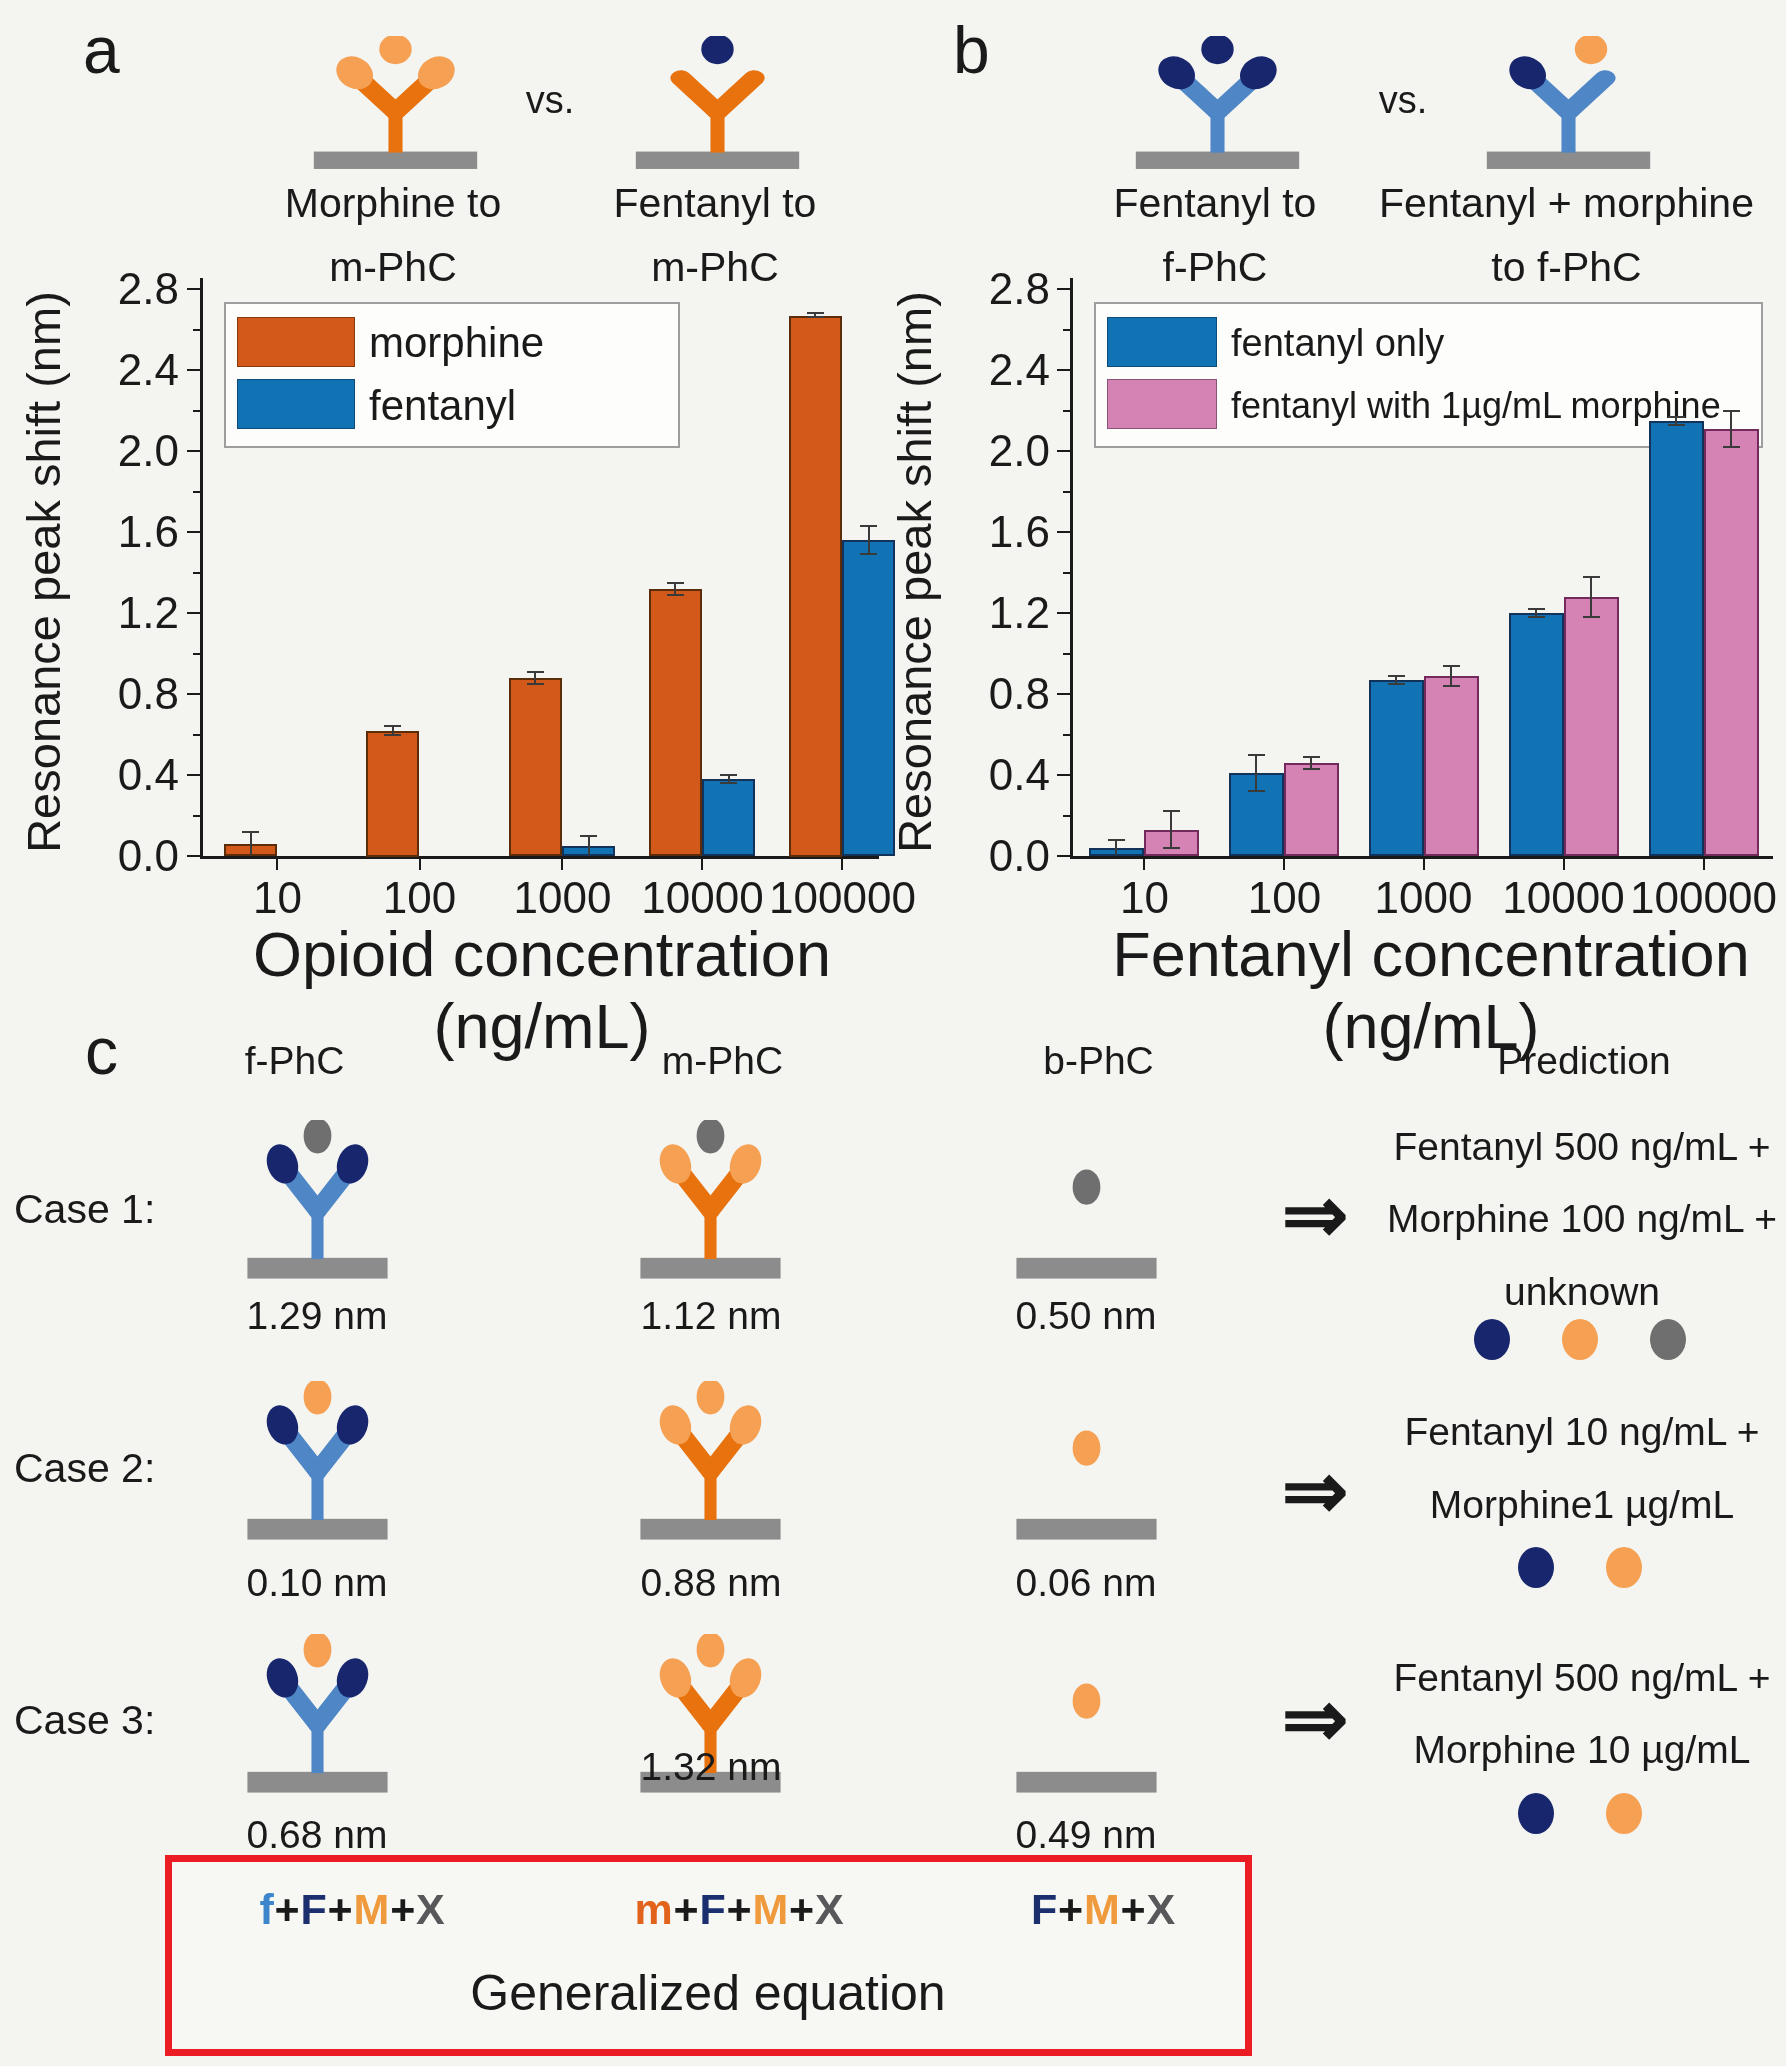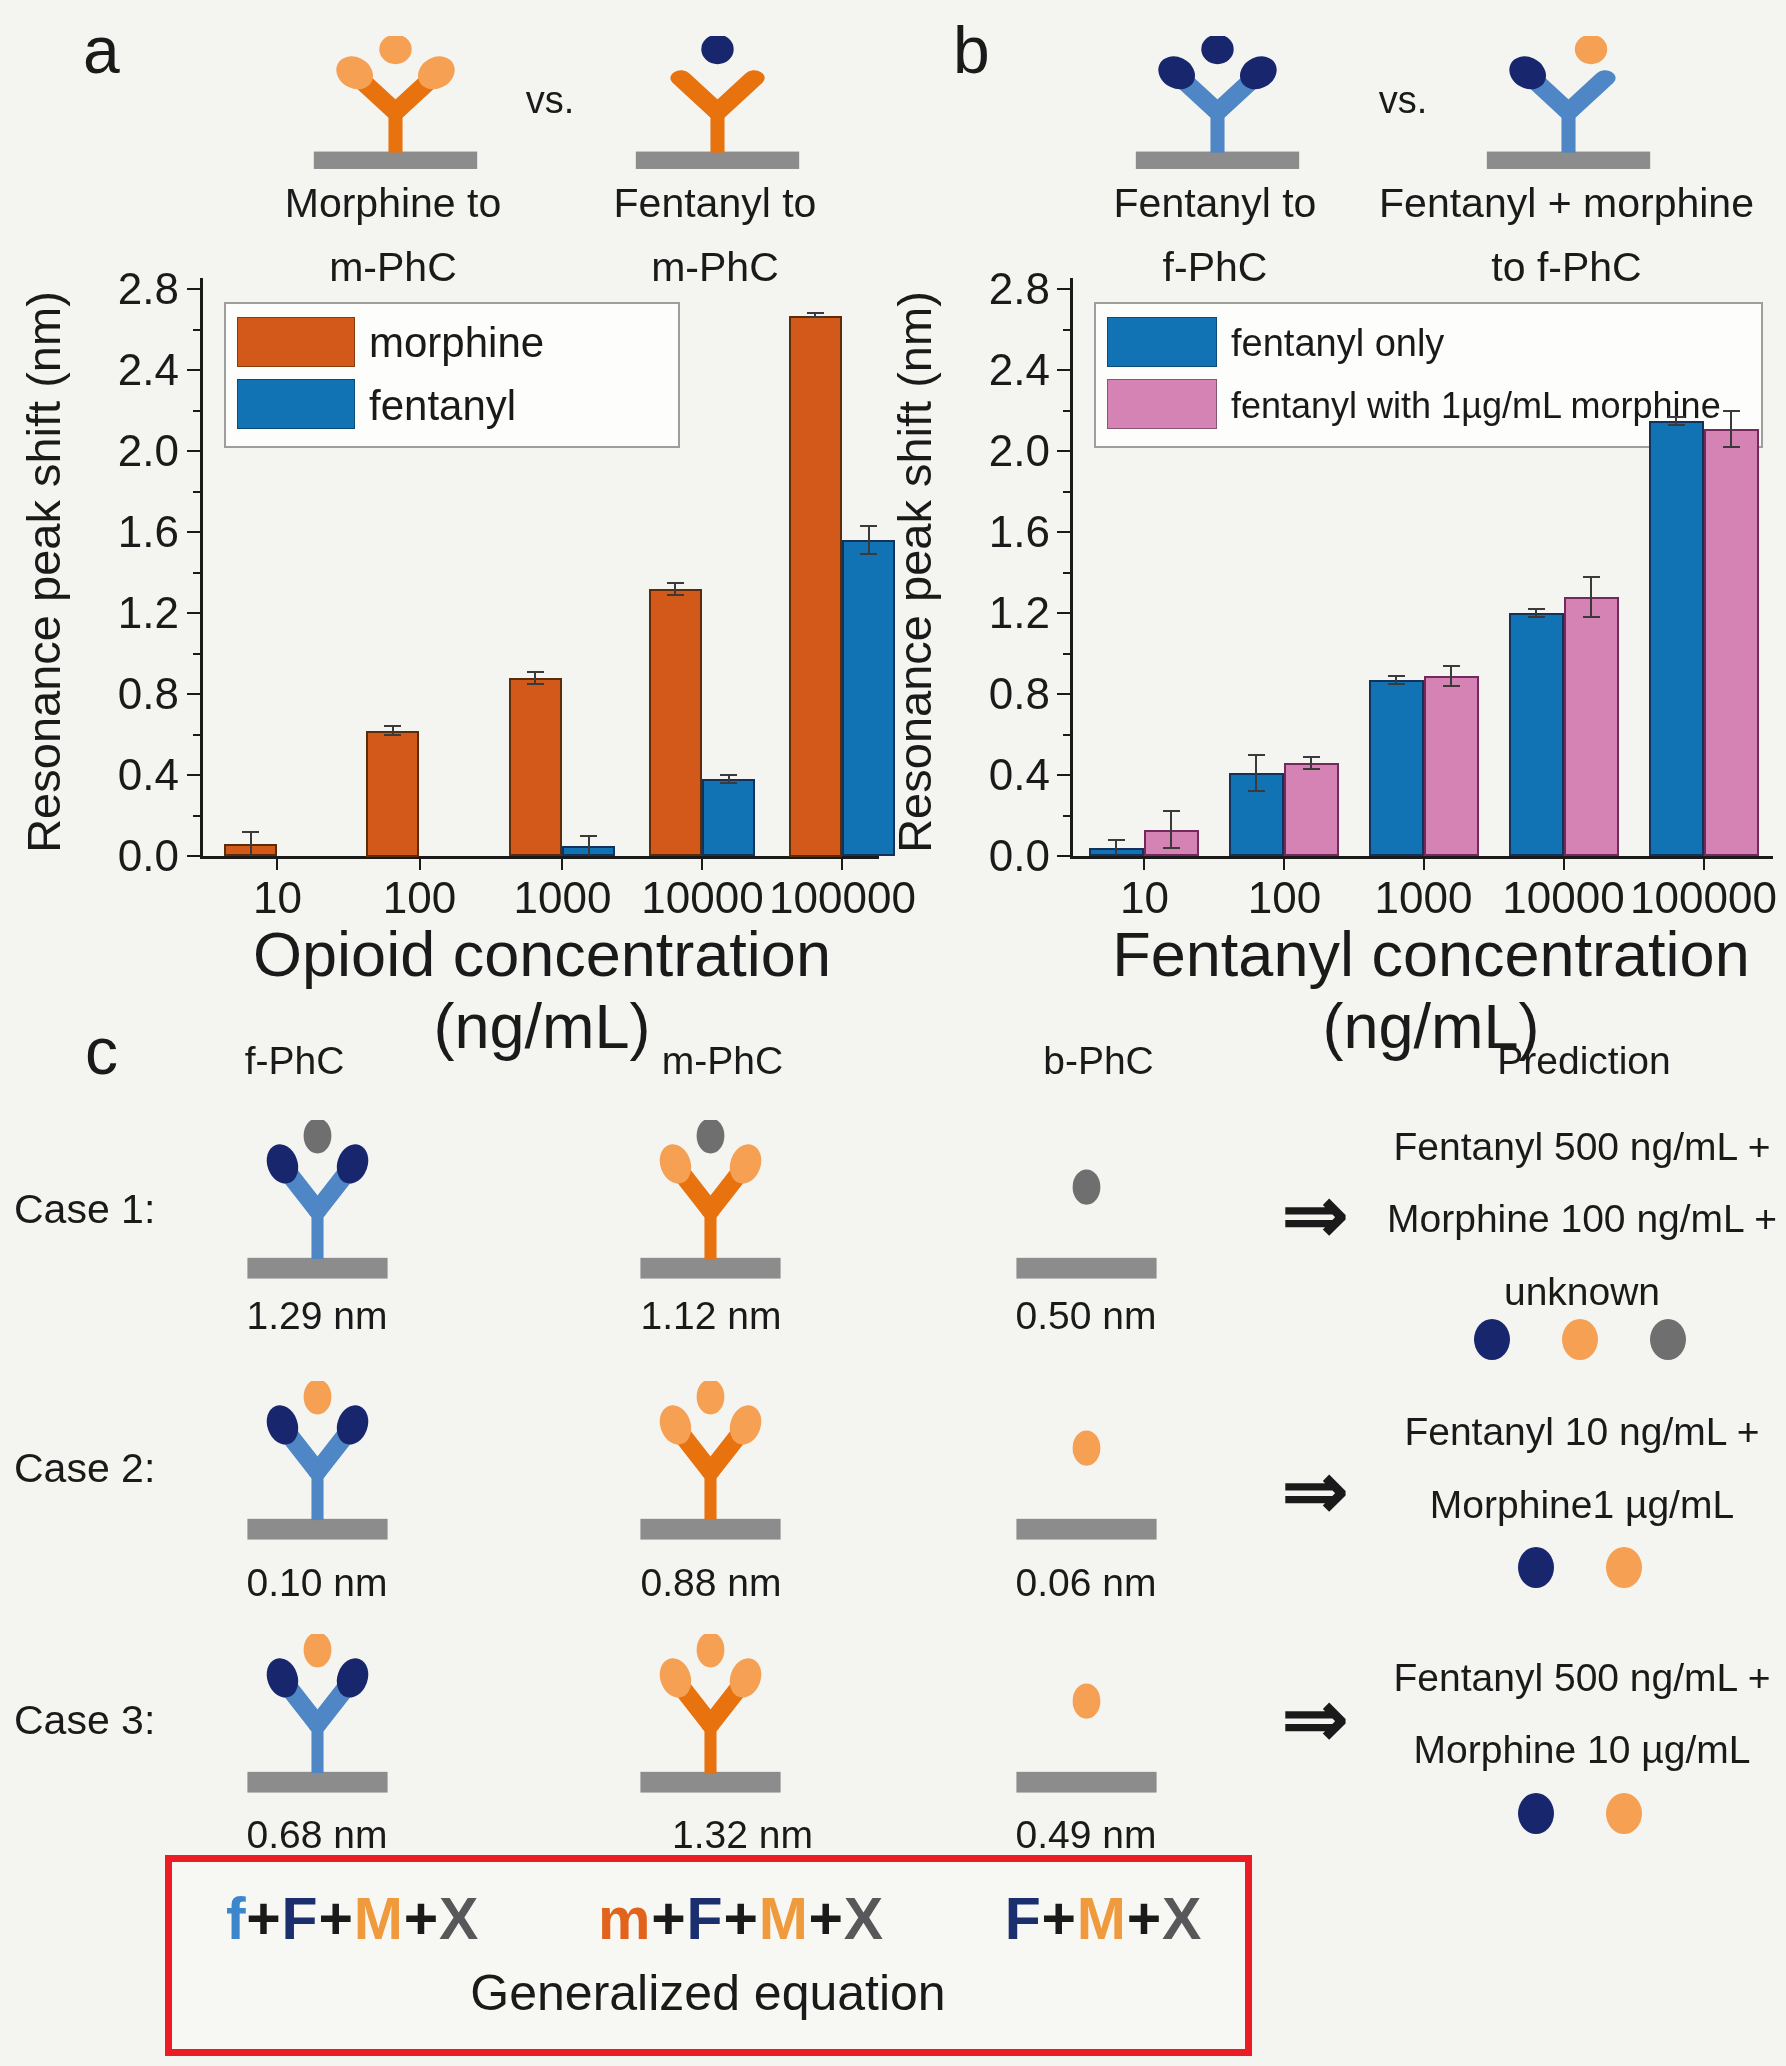--- a/index.html
+++ b/index.html
@@ -17,21 +17,21 @@
   .legend .sw{position:absolute;border:1.6px solid rgba(0,0,0,0.35);box-sizing:border-box;}
   .legend .lb{position:absolute;line-height:1.2;white-space:nowrap;}
   .hdr{font-size:39px;}
   .case-label{font-size:41px;}
   .nmval{font-size:39px;}
   .arrow{font-size:79px;line-height:1;font-weight:bold;}
   .pred-line{font-size:39px;line-height:1.1;text-align:center;}
   .dots-row{display:flex;justify-content:center;gap:52px;align-items:center;}
   .dot{width:36px;height:41px;border-radius:50%;display:inline-block;}
   .redbox{border:7px solid var(--red_box,#EC1C24);background:#f7f7f4;}
-  .eq{font-size:59px;font-weight:700;text-align:center;letter-spacing:0.8px;white-space:nowrap;}
+  .eq{font-size:43px;font-weight:700;text-align:center;letter-spacing:0.8px;white-space:nowrap;}
   .eq-title{font-size:50px;text-align:center;}
   .tick-label-y{font-size:44px;text-align:right;}
   .tick-label-x{font-size:44px;text-align:center;}
 </style>
 </head>
 <body>
 
 <div id="canvas">
 
   <div class="abs panel-letter" style="left:83px;top:17.3px;">a</div>
@@ -220,21 +220,21 @@
         <ellipse cx="60" cy="13" rx="11.5" ry="14.5" fill="#F5A052"></ellipse>
       </svg>
     </div>
   <div class="abs icon-box" style="left:1014px;top:1634px;width:145px;height:161px;">
       <svg viewBox="0 0 120 132" preserveAspectRatio="none" width="100%" height="100%">
         <rect x="2" y="113" width="116" height="17" fill="#8C8C8C"></rect>
         <ellipse cx="60" cy="55" rx="11.5" ry="14.5" fill="#F5A052"></ellipse>
       </svg>
     </div>
   <div class="abs nmval ctr" style="left:215px;top:1813px;width:204px;">0.68 nm</div>
-  <div class="abs nmval ctr" style="left:609px;top:1813px;width:204px;text-align:right;">1.32 nm</div>
+  <div class="abs nmval ctr" style="left:609px;top:1745px;width:204px;">1.32 nm</div>
   <div class="abs nmval ctr" style="left:984px;top:1813px;width:204px;">0.49 nm</div>
   <div class="abs arrow" style="left:1282px;top:1679px;">⇒</div>
   <div class="abs pred-line" style="left:1346px;top:1657px;width:472px;">Fentanyl 500 ng/mL +</div>
   <div class="abs pred-line" style="left:1346px;top:1729px;width:472px;">Morphine 10 µg/mL</div>
   <div class="abs dots-row" style="left:1360px;top:1793px;width:440px;">
       <span class="dot" style="background: rgb(23, 38, 109);"></span>
       <span class="dot" style="background: rgb(245, 160, 82);"></span>
     </div>
 
   <div class="abs redbox" style="left:165px;top:1855px;width:1087px;height:201px;box-sizing:border-box;"></div>

